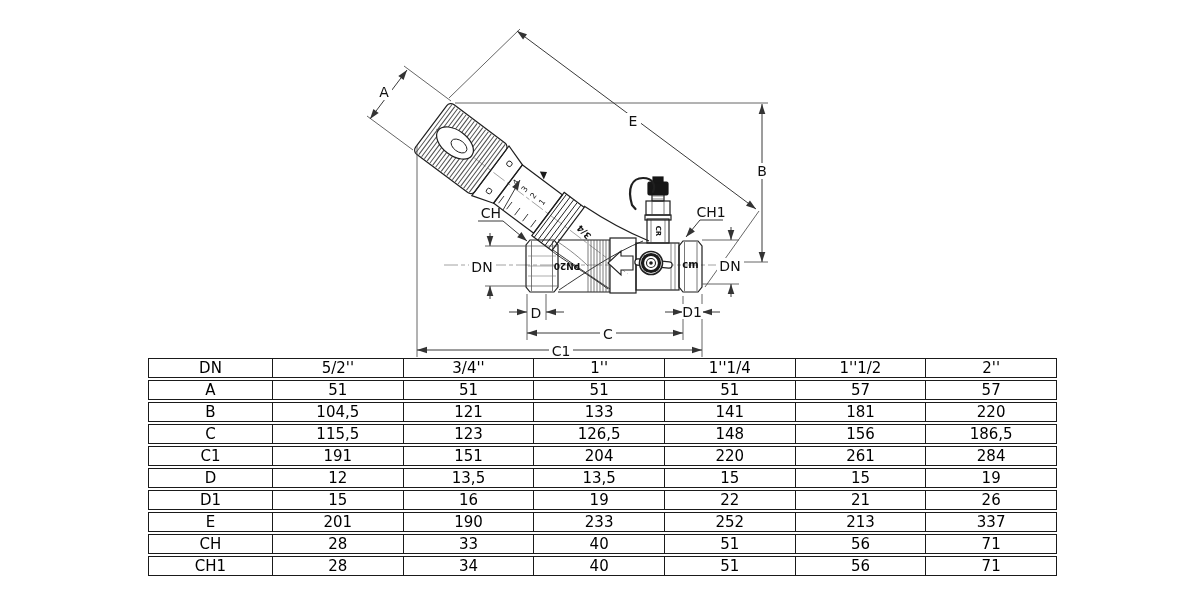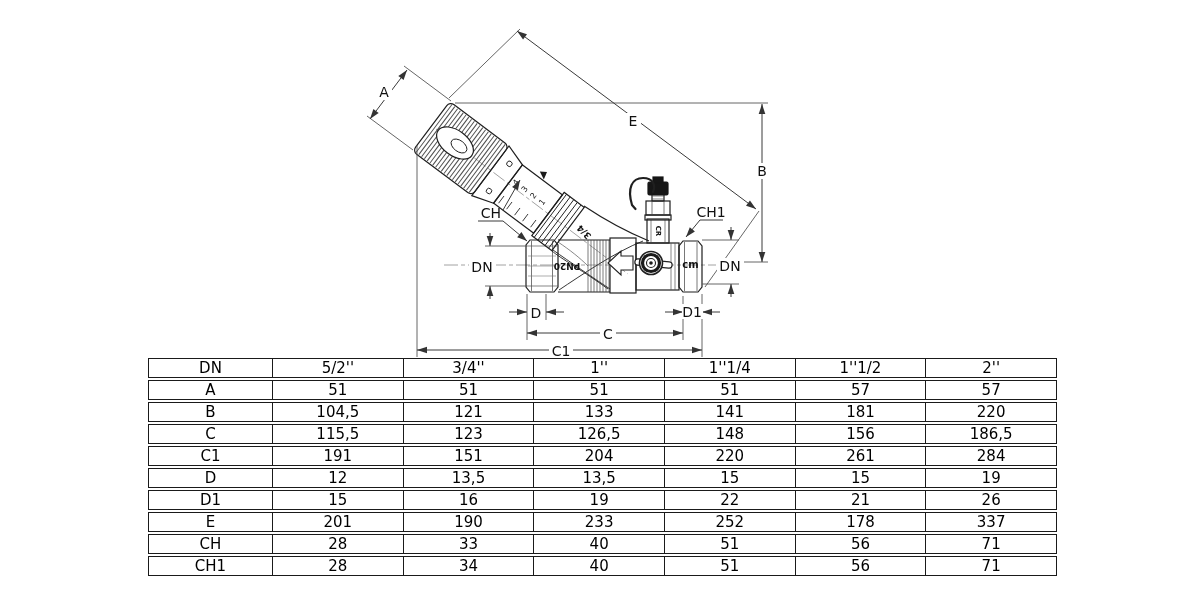--- a/index.html
+++ b/index.html
@@ -348,21 +348,21 @@
         <td>22</td>
         <td>21</td>
         <td>26</td>
       </tr>
       <tr>
         <th>E</th>
         <td>201</td>
         <td>190</td>
         <td>233</td>
         <td>252</td>
-        <td>178</td>
+        <td>213</td>
         <td>337</td>
       </tr>
       <tr>
         <th>CH</th>
         <td>28</td>
         <td>33</td>
         <td>40</td>
         <td>51</td>
         <td>56</td>
         <td>71</td>

